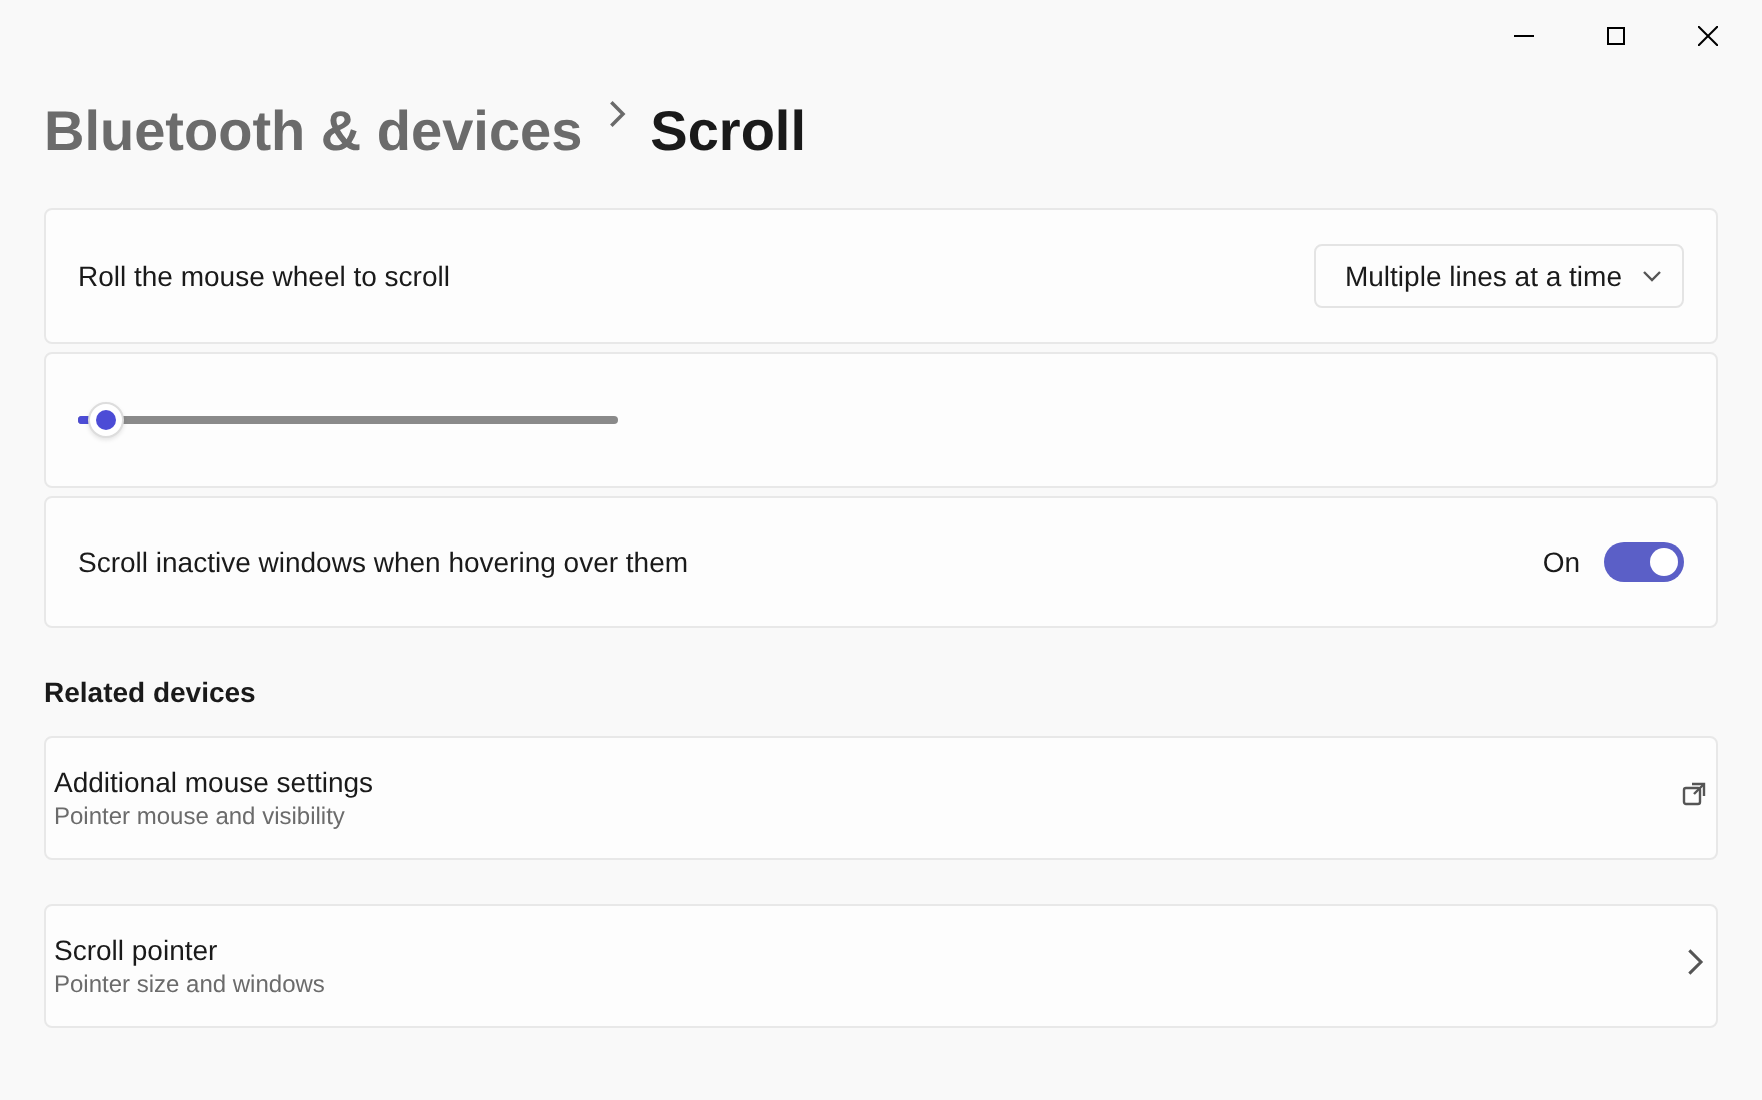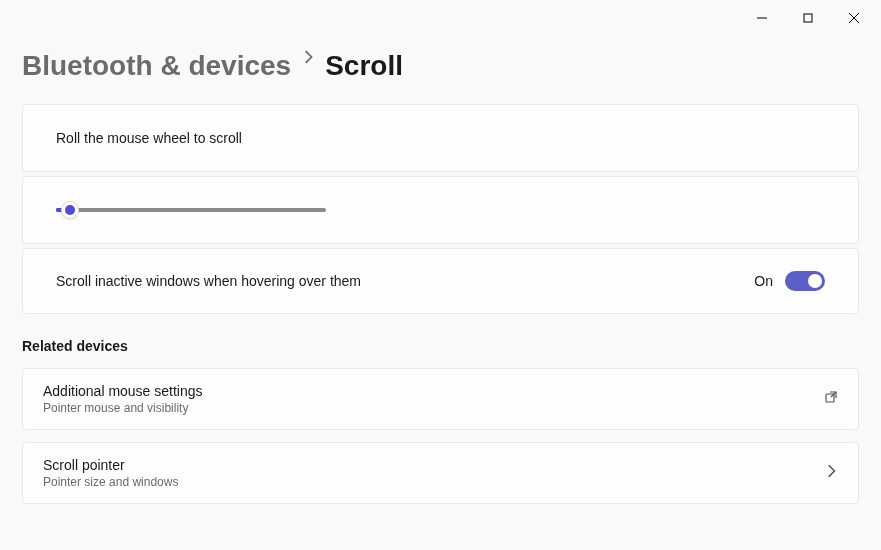--- a/index.html
+++ b/index.html
@@ -51,21 +51,21 @@
     }
     .crumb-current {
       font-size: 28px;
       font-weight: 600;
       color: #1a1a1a;
     }
     .card {
       background: #fdfdfd;
       border: 1px solid #e8e8e8;
       border-radius: 4px;
-      padding: 0 33px;
+      padding: 0 16px;
       margin-bottom: 4px;
       display: flex;
       align-items: center;
       justify-content: space-between;
       min-height: 66px;
     }
     .card-row1 { min-height: 68px; }
     .card-row2 { min-height: 68px; }
     .card-row3 { min-height: 66px; }
     .label-text {
@@ -173,22 +173,22 @@
     .section-heading {
       font-size: 14px;
       font-weight: 600;
       color: #1a1a1a;
       margin: 24px 0 14px 0;
     }
     .link-card {
       background: #fdfdfd;
       border: 1px solid #e8e8e8;
       border-radius: 4px;
-      padding: 14px 20px;
-      margin-bottom: 12px;
+      padding: 14px 4px;
+      margin-bottom: 22px;
       display: flex;
       align-items: center;
       justify-content: space-between;
       cursor: pointer;
     }
     .link-title {
       font-size: 14px;
       color: #1a1a1a;
       margin-bottom: 2px;
     }
@@ -231,20 +231,26 @@
     <span class="crumb-sep">
       <svg width="10" height="14" viewBox="0 0 8 12">
           <path d="M2 1 L7 6 L2 11" fill="none" stroke="#6b6b6b" stroke-width="1.5"></path>
         </svg>
     </span>
     <span class="crumb-current">Scroll</span>
   </div>
 
   <div class="card card-row1">
     <span class="label-text">Roll the mouse wheel to scroll</span>
+    <div class="dropdown">
+      <span>Multiple lines at a time</span>
+      <svg viewBox="0 0 10 6">
+          <path d="M1 1 L5 5 L9 1" fill="none" stroke="#555" stroke-width="1.2"></path>
+        </svg>
+    </div>
   </div>
 
   <div class="card card-row2">
     <div class="slider-wrap">
       <div class="slider-dot"></div>
       <div class="slider-track">
         <div class="slider-fill"></div>
       </div>
       <div class="slider-thumb"></div>
     </div>

